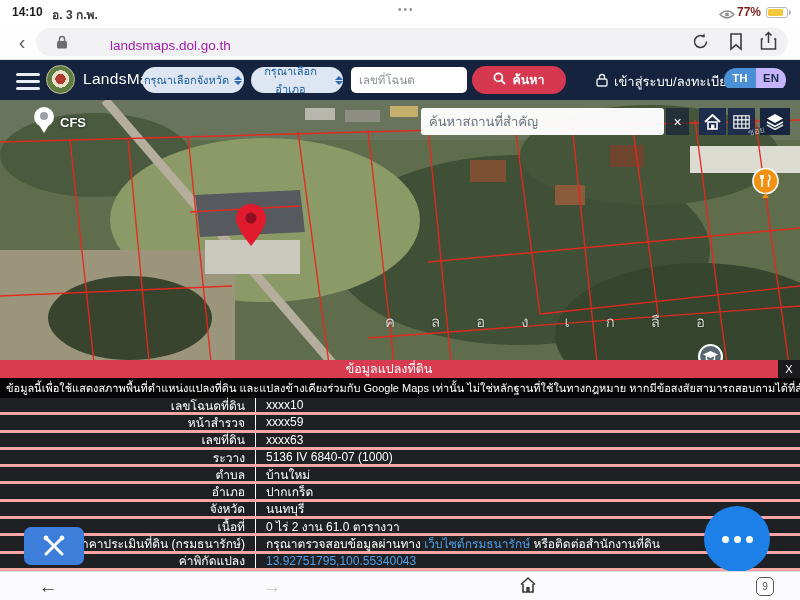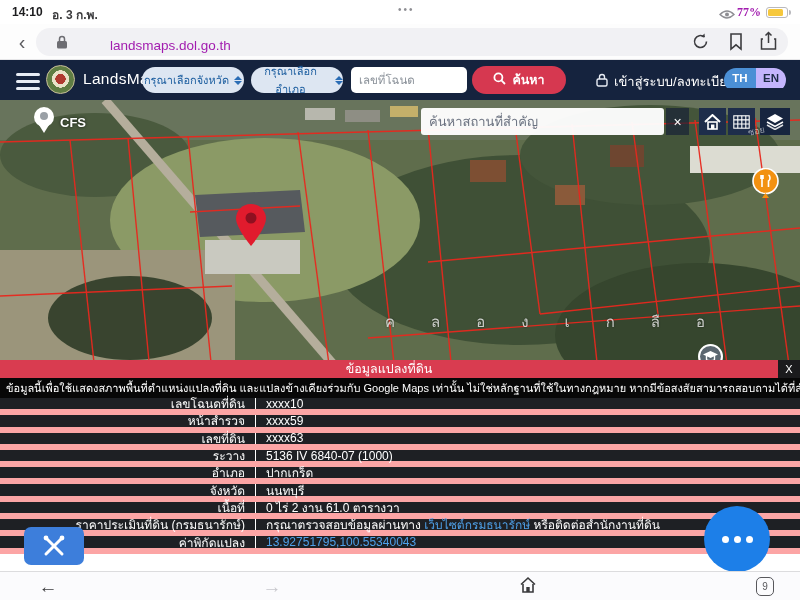--- a/index.html
+++ b/index.html
@@ -5,21 +5,21 @@
   * { margin:0; padding:0; box-sizing:border-box; }
   html,body { width:800px; height:600px; overflow:hidden; }
   body { font-family:"Liberation Sans","DejaVu Sans",sans-serif; background:#fff; position:relative; }
   .abs { position:absolute; }
 
   
   #statusbar { left:0; top:0; width:800px; height:24px; background:#fff; z-index:60; }
   .sb-time { left:12px; top:5px; font-size:12px; font-weight:bold; color:#1c1c1e; }
   .sb-date { left:52px; top:5px; font-size:12px; font-weight:bold; color:#3a3a3c; }
   .sb-dots { left:398px; top:4px; font-size:10px; color:#8e8e93; letter-spacing:2px; }
-  .sb-batt-txt { left:737px; top:5px; font-size:12px; font-weight:bold; color:#a21caf;font-family:Liberation Serif, serif; }
+  .sb-batt-txt { left:737px; top:5px; font-size:12px; font-weight:bold; color:#7f1d1d; }
   .sb-batt { left:766px; top:7px; width:22px; height:11px; border:1px solid #b9b9bd; border-radius:3px; }
   .sb-batt-fill { left:1px; top:1px; width:15px; height:7px; background:#f6c83d; border-radius:1.5px; position:absolute; }
   .sb-batt-tip { left:789px; top:10px; width:2px; height:5px; background:#b9b9bd; border-radius:0 2px 2px 0; }
 
   
   #toolbar { left:0; top:24px; width:800px; height:36px; background:#fdfdfd; border-bottom:1px solid #e6e6e8; z-index:60; }
   .tb-back { left:10px; top:6px; width:24px; height:24px; color:#5a5a5e; font-size:20px; text-align:center; line-height:24px; }
   .tb-pill { left:36px; top:4px; width:752px; height:28px; background:#f1f1f4; border-radius:14px; }
   .tb-url { left:74px; top:10px; font-size:13.5px; color:#a21caf; }
 
@@ -67,21 +67,21 @@
   .redpin { left:234px; top:103px; }
   .food { left:752px; top:68px; }
 
   
   #panel { left:0; top:360px; width:800px; height:211px; z-index:40; }
   .panel-head { display:flex; height:18px; }
   .panel-title-bar { flex:1; background:#d93c50; color:#fff; font-size:12.5px; display:flex; align-items:center; justify-content:center; }
   .panel-x { width:22px; background:#1b1b1d; color:#fff; border:none; font-size:11px; font-family:inherit; }
   .disclaimer { height:20px; background:#070707; color:#fff; font-size:11px; line-height:20px; padding-left:6px;
                 white-space:nowrap; overflow:hidden; }
-  .prow { display:flex; height:17.3px; background:rgba(13,15,19,.93); border-bottom:6px solid #fca5a5;
+  .prow { display:flex; height:17.3px; background:rgba(13,15,19,.93); border-bottom:3px solid #fca5a5;
           align-items:center; color:#fff; font-size:12px; }
   .plabel { width:255px; text-align:right; padding-right:10px; white-space:nowrap; }
   .pdiv { width:1px; align-self:stretch; background:#fff; }
   .pvalue { padding-left:10px; white-space:nowrap; overflow:hidden; }
   .plink { color:#4ea0e8; }
   .tools-btn { left:24px; top:527px; width:60px; height:38px; background:#3d7edb; border:none; border-radius:7px;
                z-index:45; display:flex; align-items:center; justify-content:center; position:absolute; }
   .fab { left:704px; top:506px; width:66px; height:66px; border-radius:50%; background:#1d7fe8; border:none;
          z-index:45; display:flex; align-items:center; justify-content:center; gap:5px; position:absolute; }
   .fab i { width:7px; height:7px; border-radius:50%; background:#fff; display:block; }
@@ -332,20 +332,25 @@
       <div class="plabel">เลขที่ดิน</div>
       <div class="pdiv"></div>
       <div class="pvalue">xxxx63</div>
     </div>
   <div class="prow">
       <div class="plabel">ระวาง</div>
       <div class="pdiv"></div>
       <div class="pvalue">5136 IV 6840-07 (1000)</div>
     </div>
   <div class="prow">
+      <div class="plabel">ตำบล</div>
+      <div class="pdiv"></div>
+      <div class="pvalue">บ้านใหม่</div>
+    </div>
+  <div class="prow">
       <div class="plabel">อำเภอ</div>
       <div class="pdiv"></div>
       <div class="pvalue">ปากเกร็ด</div>
     </div>
   <div class="prow">
       <div class="plabel">จังหวัด</div>
       <div class="pdiv"></div>
       <div class="pvalue">นนทบุรี</div>
     </div>
   <div class="prow">

